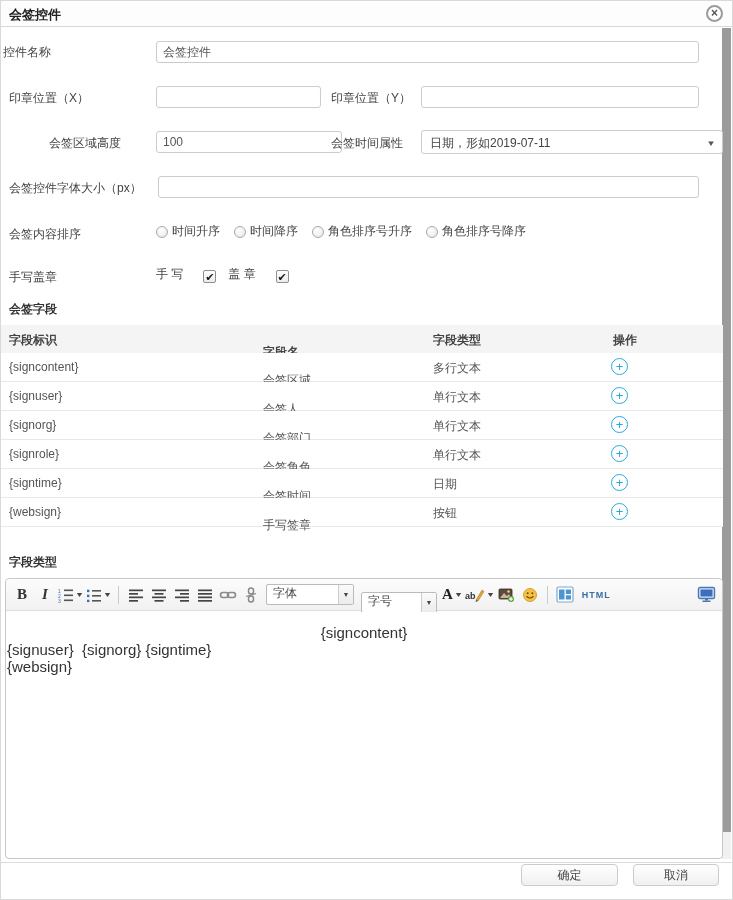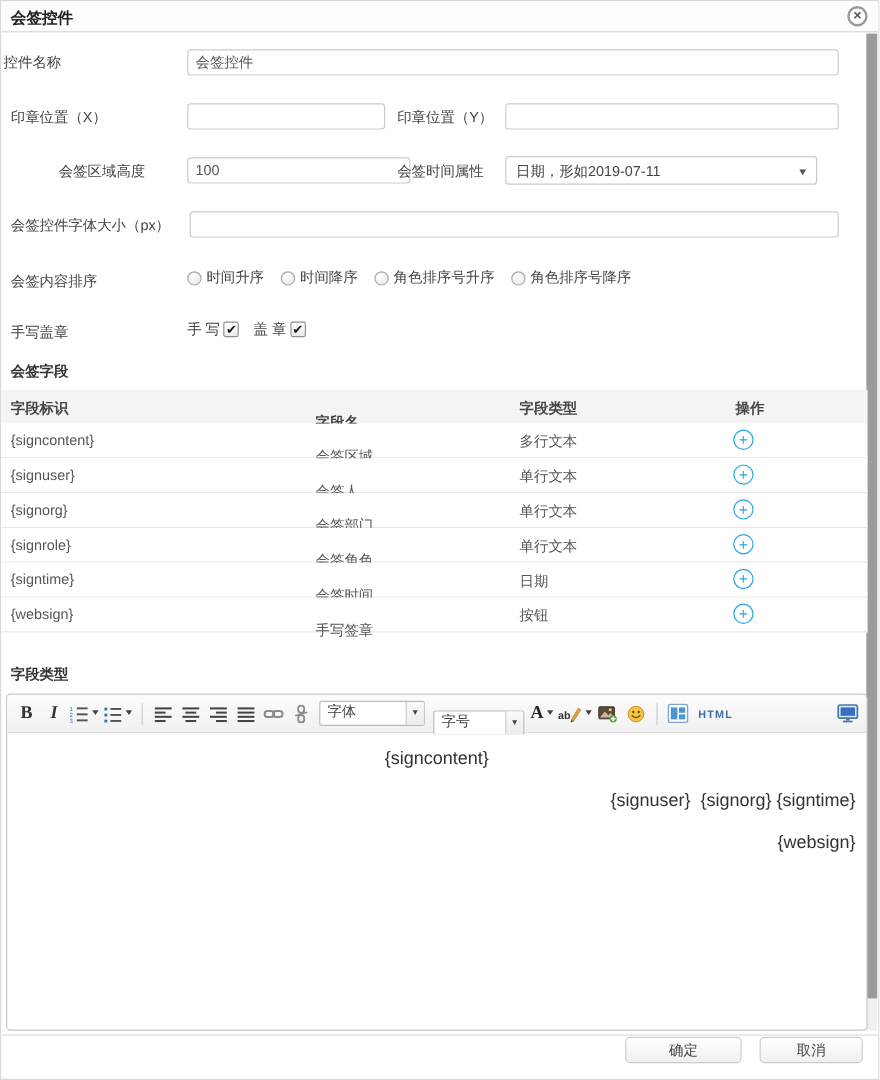--- a/index.html
+++ b/index.html
@@ -56,21 +56,21 @@
     transform: scaleX(1.2);
   }
   .radio-group { position: absolute; display: flex; align-items: center; gap: 14px; }
   .radio-item { display: flex; align-items: center; gap: 4px; cursor: pointer; }
   .radio-circle {
     width: 12px; height: 12px; border: 1px solid #a9a9a9; border-radius: 50%;
     background: radial-gradient(circle at 35% 30%, #ffffff 0%, #e8e8e8 90%);
     flex: 0 0 auto;
   }
   .check-group { position: absolute; display: flex; align-items: center; gap: 12px; }
-  .check-item { display: flex; align-items: center; gap: 3px; cursor: pointer; }
+  .check-item { display: flex; align-items: flex-end; gap: 20px; cursor: pointer; }
   .check-label { white-space: pre; color: #444; }
   .check-box {
     width: 13px; height: 13px; border: 1px solid #8f8f8f; border-radius: 2px;
     background: linear-gradient(#fdfdfd, #ececec);
     font-size: 11px; line-height: 12px; text-align: center; color: #1a1a1a;
   }
   .section-title { position: absolute; font-weight: bold; color: #333; font-size: 12px; }
   
   .tbl-header {
     position: absolute; left: 0; width: 722px; height: 28px;
@@ -124,21 +124,21 @@
     font-size: 9px; font-weight: bold; color: #3a6ea5; letter-spacing: 1px; margin-left: 4px;
   }
   .tb-right { margin-left: auto; }
   .editor-content {
     position: absolute; left: 1px; top: 33px; right: 1px; bottom: 1px;
     background: #fff; border-radius: 0 0 4px 4px; overflow: hidden;
     font-size: 15px; color: #333; cursor: text;
   }
   .ed-line { white-space: pre; }
   .ed-center { text-align: center; margin-top: 12px; }
-  .ed-right { text-align: right; padding-right: 8px; margin-top: 18px; }
+  .ed-right { text-align: left; padding-right: 8px; margin-top: 0; }
   
   .footer-divider {
     position: absolute; left: 0; top: 861px; width: 733px; height: 1px; background: #ddd;
   }
   .btn {
     position: absolute; top: 863px; height: 22px;
     border: 1px solid #ccc; border-radius: 4px;
     background: linear-gradient(#ffffff, #f0f0f0);
     font-size: 12px; color: #444; text-align: center; line-height: 20px;
     cursor: pointer; font-family: "Liberation Sans", sans-serif;
@@ -165,21 +165,21 @@
   <input class="txt-input" style="left: 155px; top: 40px; width: 543px;" value="会签控件">
 
   <div class="form-label" style="left:8px; top:89px;">印章位置（X）</div>
   <input class="txt-input" style="left: 155px; top: 85px; width: 165px;" value="">
   <div class="form-label" style="left:330px; top:89px;">印章位置（Y）</div>
   <input class="txt-input" style="left: 420px; top: 85px; width: 278px;" value="">
 
   <div class="form-label" style="left:8px; top:134px;margin-left:40px;">会签区域高度</div>
   <input class="txt-input" style="left: 155px; top: 130px; width: 186px;" value="100">
   <div class="form-label" style="left:330px; top:134px;">会签时间属性</div>
-  <div class="combo" style="left:420px; top:129px; width:260px;">
+  <div class="combo" style="left:420px; top:129px; width:302px;">
     <span class="combo-text">日期，形如2019-07-11</span>
     <span class="combo-caret">▼</span>
   </div>
 
   <div class="form-label" style="left:8px; top:179px;">会签控件字体大小（px）</div>
   <input class="txt-input" style="left: 157px; top: 175px; width: 541px;" value="">
 
   <div class="form-label" style="left:8px; top:225px;">会签内容排序</div>
   <div class="radio-group" style="left:155px; top:222px;">
     <span class="radio-item">

